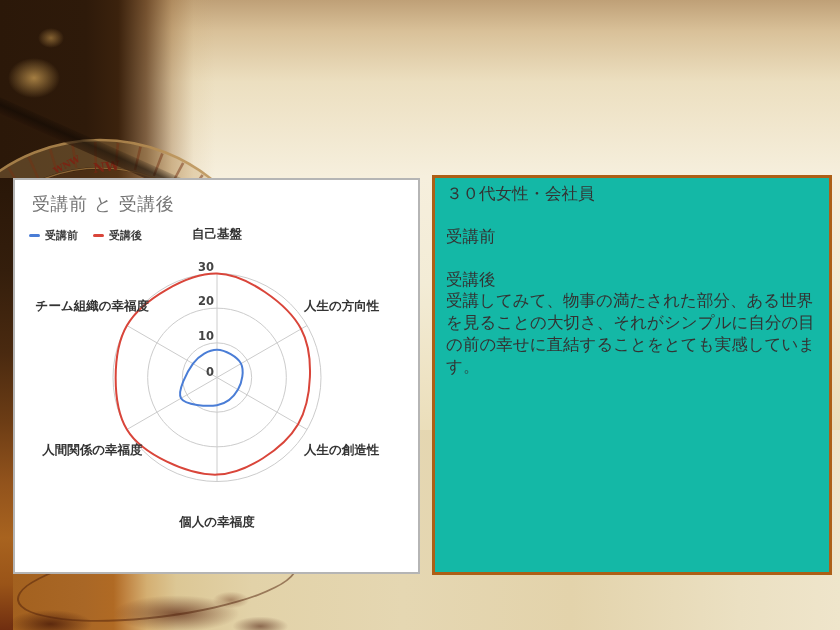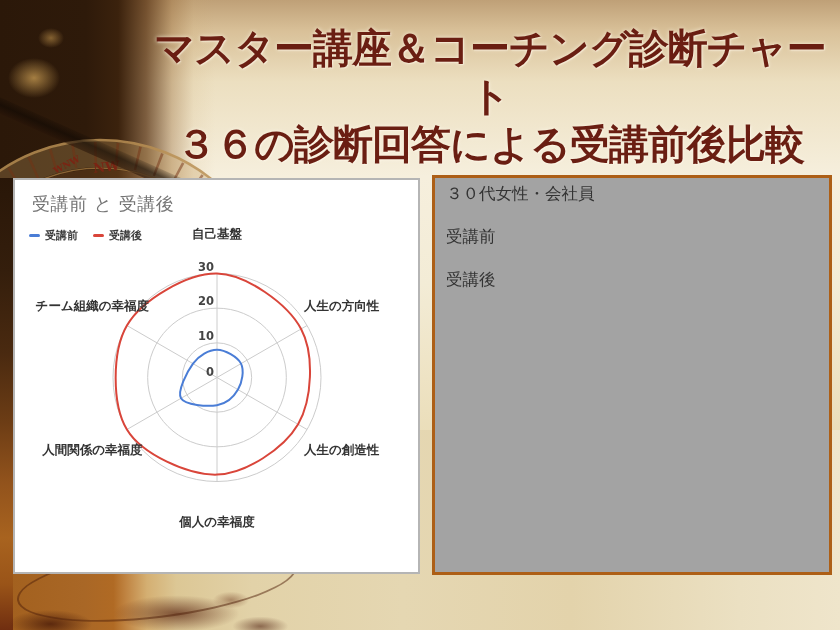--- a/index.html
+++ b/index.html
@@ -72,21 +72,21 @@
   .chart-legend{
     position:absolute;left:14px;top:48px;display:flex;gap:15px;align-items:center;
   }
   .legend-item{display:flex;align-items:center;gap:5px;}
   .legend-swatch{width:11px;height:3.5px;border-radius:2px;}
   .legend-label{font-size:11px;font-weight:600;color:#3c3c3c;}
   .radar-svg{position:absolute;left:0;top:0;}
   
   .info-panel{
     position:absolute;left:432px;top:175px;width:400px;height:400px;
-    background:#a3a3a3;border:3px solid #ad5f16;box-sizing:border-box;
+    background:#14b8a6;border:3px solid #ad5f16;box-sizing:border-box;
     padding:5px 8px 0 11px;
     font-family:"DejaVu Serif","Liberation Serif",serif;
     font-size:16.5px;line-height:1.32;color:#333333;
   }
   .info-heading{white-space:pre-wrap;}
   .info-gap{height:21px;}
   .info-label{white-space:pre-wrap;}
   .info-text{white-space:pre-wrap;width:381px;}
 </style>
 </head>
@@ -109,24 +109,20 @@
       <circle cx="100" cy="318" r="164" fill="none" stroke="rgba(115,50,20,.5)" stroke-width="24" stroke-dasharray="2.5 18.8"></circle>
       <text x="93" y="172" font-size="13" font-weight="bold" fill="#7a2413" font-family="'DejaVu Serif',serif" transform="rotate(-6 100 165)">NW</text>
       <text x="52" y="170" font-size="9" font-weight="bold" fill="#7a2413" font-family="'DejaVu Serif',serif" transform="rotate(-28 62 165)">WNW</text>
     </svg>
     <div class="ruler-band"></div>
   </div>
 
   <div class="bottom-mottling"></div>
   <div class="scribble-ellipse"></div>
 
-  <div class="page-title" style="color: rgb(106, 30, 18);">
-    <div>マスター講座＆コーチング診断チャート</div>
-    <div>３６の診断回答による受講前後比較</div>
-  </div>
 
   <div class="chart-panel">
     <div class="chart-title">受講前 と 受講後</div>
     <div class="chart-legend">
       <div class="legend-item">
         <span class="legend-swatch" id="swatch-0" style="background: rgb(74, 125, 214);"></span>
         <span class="legend-label">受講前</span>
       </div>
       <div class="legend-item">
         <span class="legend-swatch" id="swatch-1" style="background: rgb(217, 69, 58);"></span>
@@ -157,15 +153,16 @@
         <text x="77.29234185504085" y="125.49999999999999" text-anchor="middle" dy="0.35em" font-size="12.5" font-weight="600" fill="#333">チーム組織の幸福度</text>
       </svg>
   </div>
 
   <div class="info-panel">
     <div class="info-heading">３０代女性・会社員</div>
     <div class="info-gap"></div>
     <div class="info-label">受講前</div>
     <div class="info-gap"></div>
     <div class="info-label">受講後</div>
+    <div class="info-text">受講してみて、物事の満たされた部分、ある世界を見ることの大切さ、それがシンプルに自分の目の前の幸せに直結することをとても実感しています。</div>
   </div>
 
 </div>
 
 </body></html>

